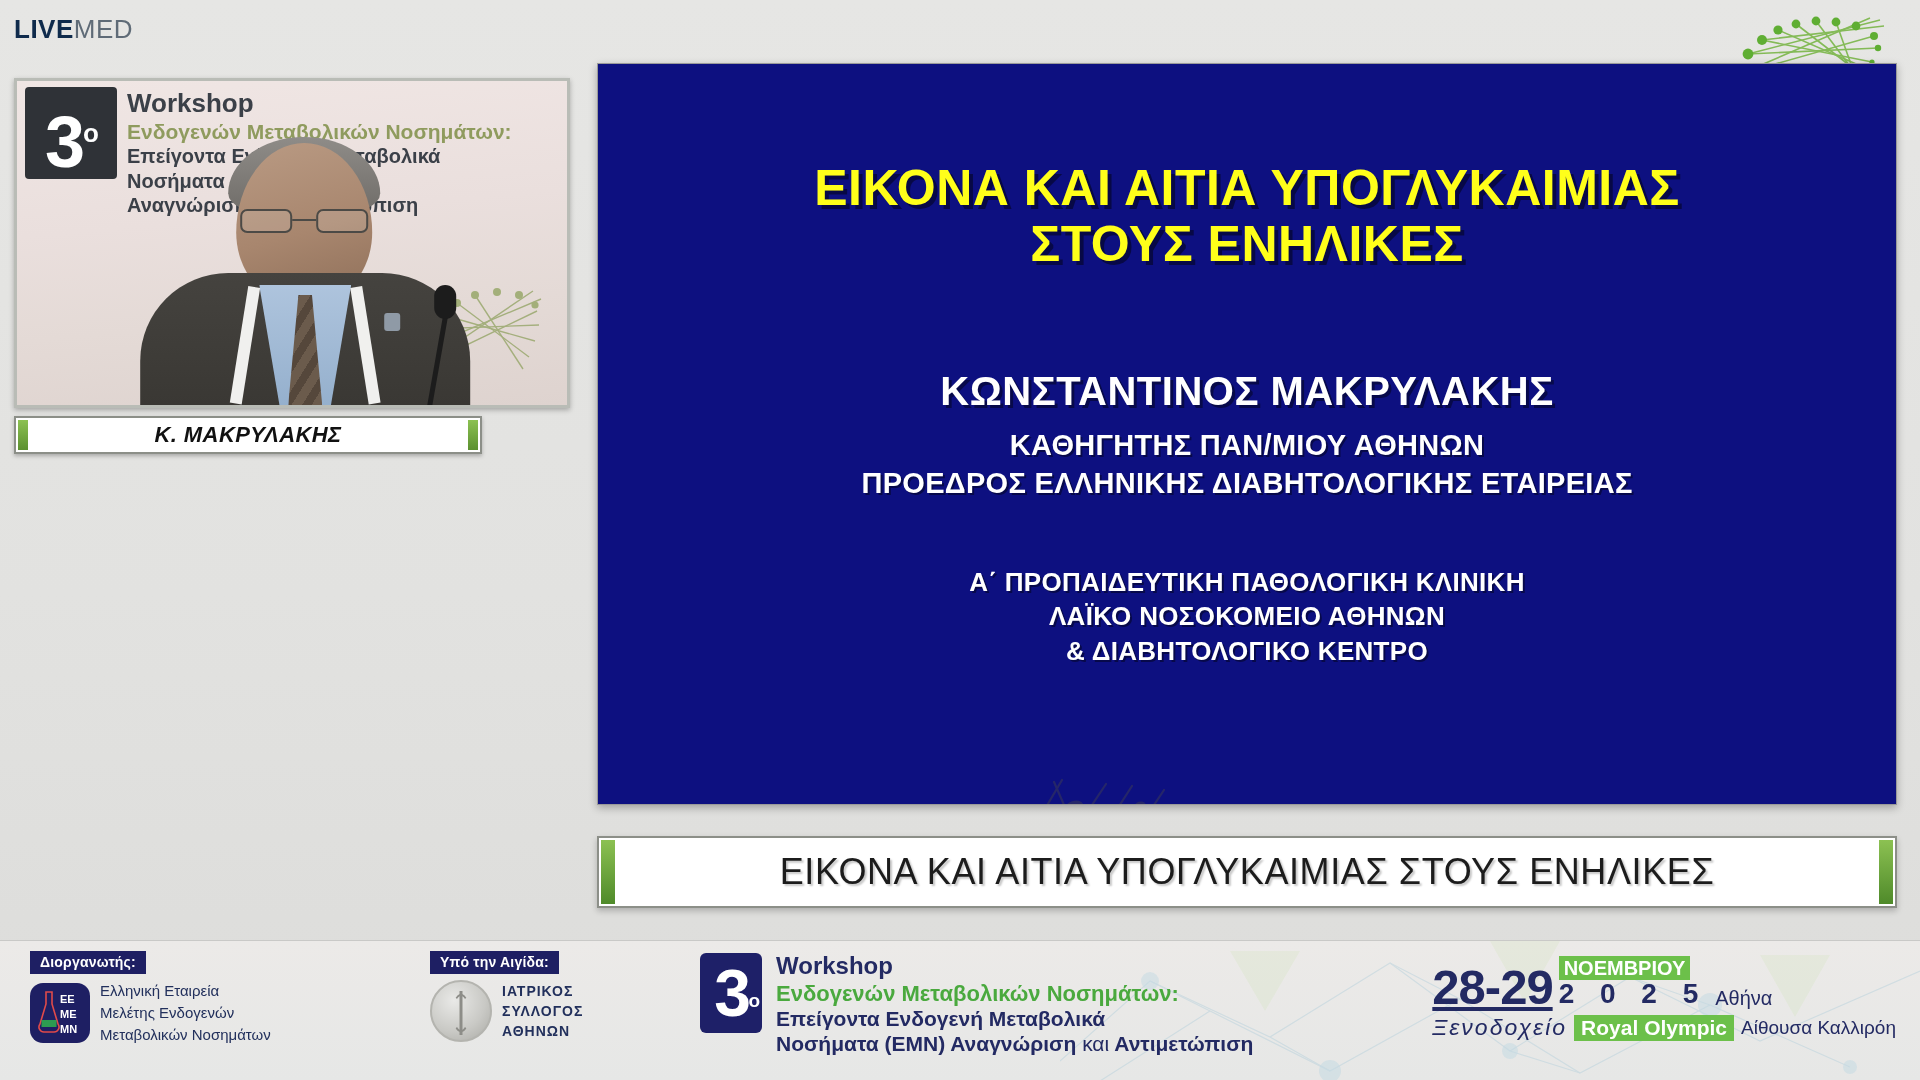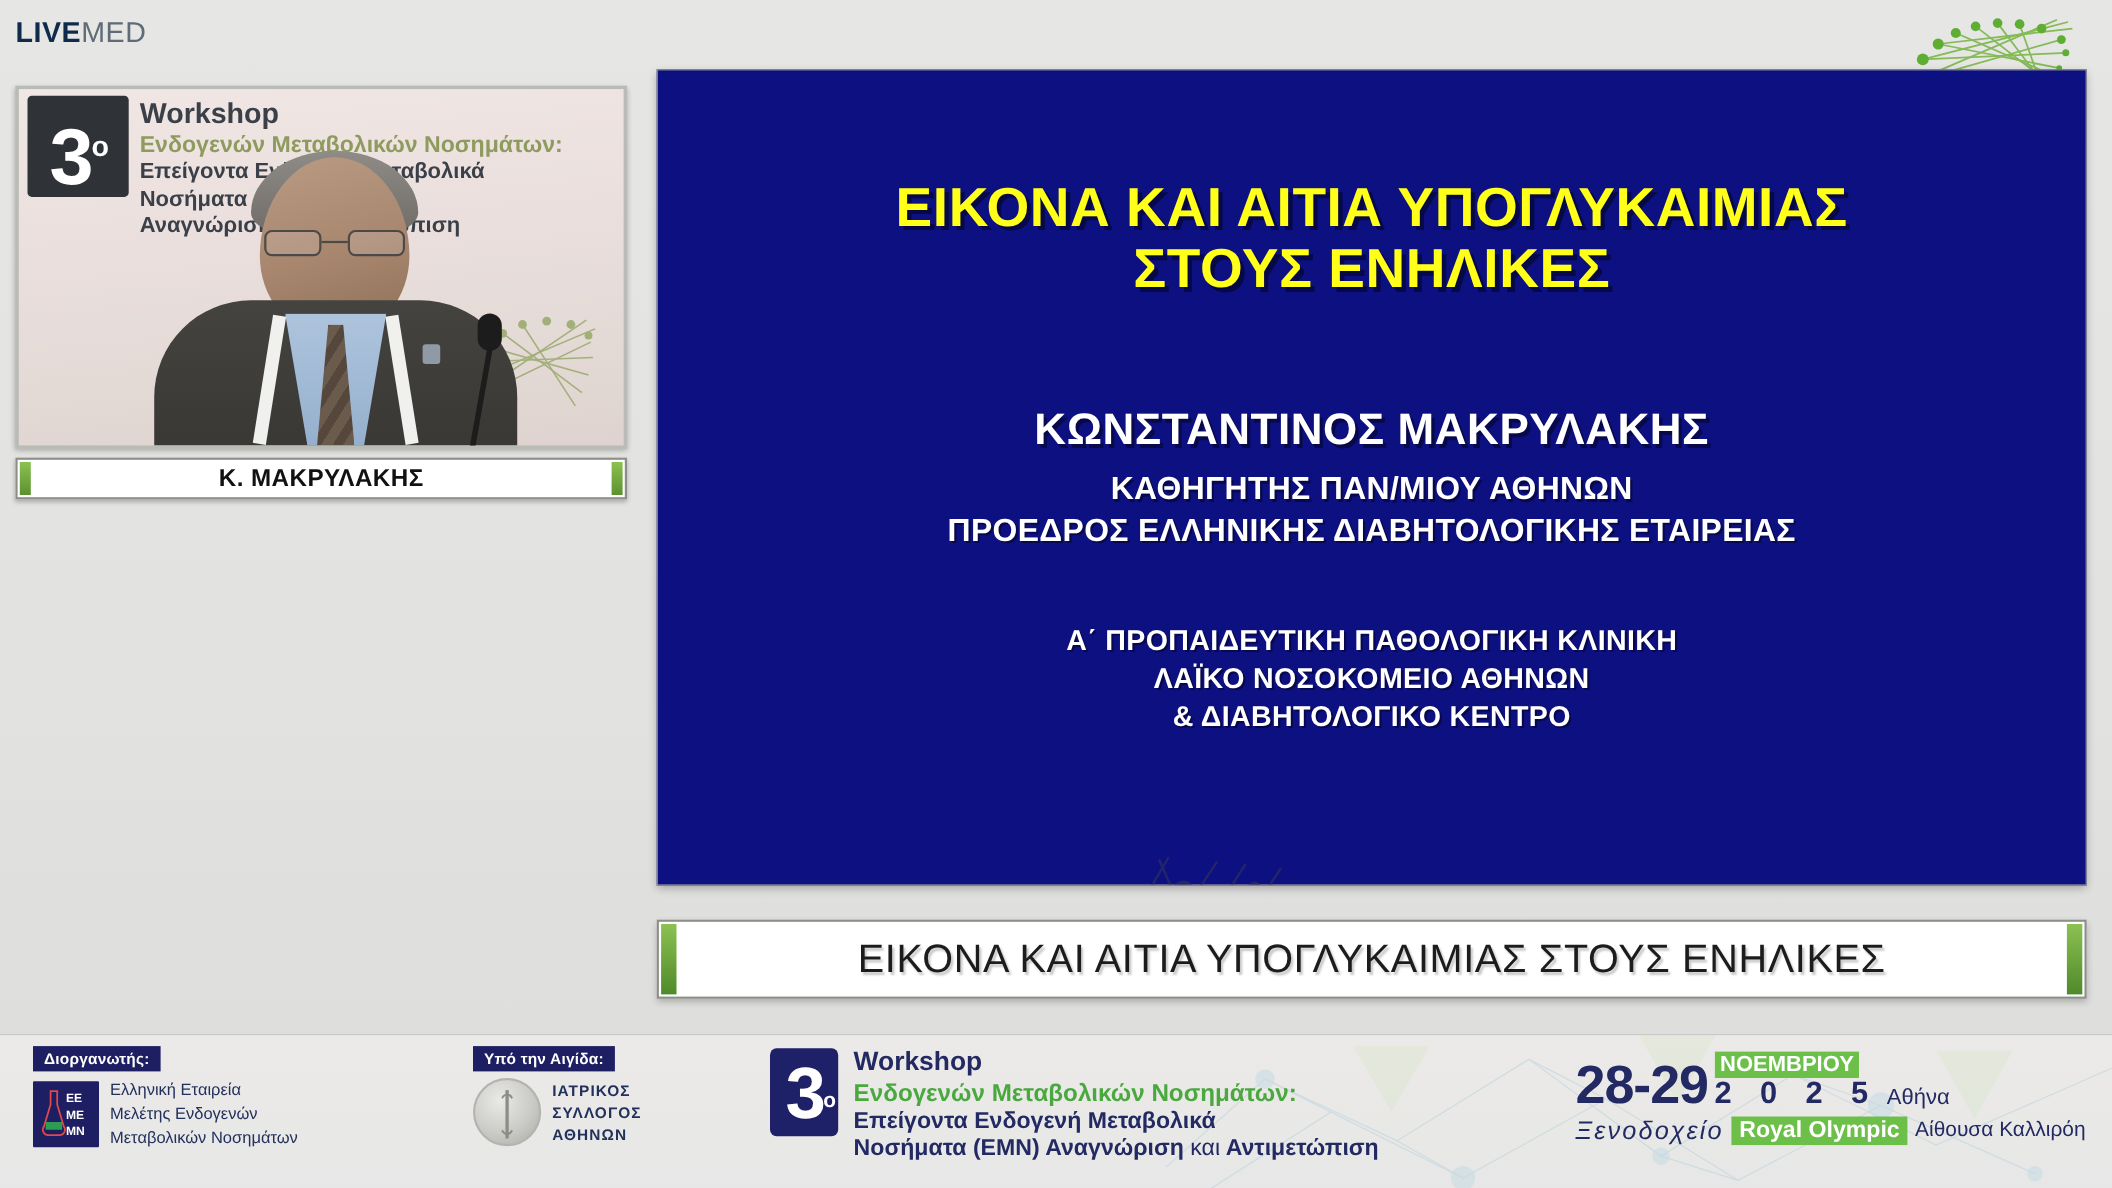--- a/index.html
+++ b/index.html
@@ -84,25 +84,25 @@
   .p-lan.r { right:108px; transform: rotate(-9deg); transform-origin: top center; }
   .p-pin { position:absolute; right:70px; bottom:74px; width:16px; height:18px; background:#8f9aa6; border-radius:3px; }
   .p-mic { position:absolute; right:6px; bottom:0; width:58px; height:120px; }
   .p-mic .hd { position:absolute; right:8px; top:0; width:22px; height:34px; background:#1c1c1c; border-radius:11px; }
   .p-mic .st { position:absolute; right:16px; top:30px; width:5px; height:96px; background:#1c1c1c;
                border-radius:3px; transform: rotate(10deg); transform-origin: top; }
 
   
   #nameplate {
     position: relative; margin-top: 8px;
-    width: 556px; height: 38px;
+    width: 468px; height: 38px;
     background: #ffffff;
     border: 2px solid #8c8f88;
     box-shadow: 0 2px 4px rgba(0,0,0,.26);
-    display: flex; align-items: center; justify-content: center;
+    display: flex; align-items: center; justify-content: center; font-style: italic;
   }
   #nameplate::before, #nameplate::after {
     content:""; position:absolute; top:2px; bottom:2px; width:10px;
     background: linear-gradient(180deg,#8cc152 0%,#5c9130 100%);
   }
   #nameplate::before { left: 2px; }
   #nameplate::after  { right: 2px; }
   #nameplate span { font-size: 22px; font-weight: 700; color: #111; letter-spacing: .4px; }
 
   
@@ -164,21 +164,21 @@
   }
   #footer-net { position: absolute; right: 0; top: 0; width: 860px; height: 140px; opacity: .55; }
 
   .ftag {
     display: inline-block; background: #1e1f63; color: #fff;
     font-size: 14px; font-weight: 700; padding: 3px 10px 4px; letter-spacing: .2px;
   }
   #f-org { position: absolute; left: 30px; top: 10px; width: 300px; }
   #f-org .row { display: flex; align-items: center; gap: 10px; margin-top: 6px; }
   .eemn-logo {
-    width: 60px; height: 60px; background: #1e1f63; border-radius: 1px;
+    width: 60px; height: 60px; background: #1e1f63; border-radius: 13px;
     position: relative; flex: 0 0 auto;
   }
   .eemn-logo .flask { position:absolute; left:8px; top:7px; width:22px; height:46px; }
   .eemn-logo .lt {
     position:absolute; left:30px; color:#fff; font-size:11px; font-weight:700; line-height:1;
   }
   .eemn-logo .lt.a { top:11px } .eemn-logo .lt.b { top:26px } .eemn-logo .lt.c { top:41px }
   #f-org .otxt { font-size: 15px; color: #22305c; line-height: 1.45; white-space: nowrap; }
 
   #f-aeg { position: absolute; left: 430px; top: 10px; width: 250px; }
@@ -202,21 +202,21 @@
     flex: 0 0 auto; position: relative;
   }
   #f-ws .num sup { position:absolute; right:5px; top:8px; font-size:19px; font-weight:700; }
   #f-ws .w1 { font-size: 24px; font-weight: 700; color: #232a63; line-height: 1.12; }
   #f-ws .w2 { font-size: 22px; font-weight: 700; color: #4aa93e; line-height: 1.18; margin-top:1px; }
   #f-ws .w3 { font-size: 21px; font-weight: 700; color: #232a63; line-height: 1.18; }
   #f-ws .w3 .lc { font-weight: 400; }
 
   #f-date { position: absolute; right: 24px; top: 16px; text-align: left; }
   #f-date .l1 { display: flex; align-items: flex-end; gap: 6px; }
-  #f-date .dd { font-size: 49px; font-weight: 700; color: #232a63; line-height: .92; letter-spacing: -1px; }
+  #f-date .dd { font-size: 49px; font-weight: 700; color: #232a63; line-height: .92; letter-spacing: -1px; text-decoration: underline; }
   #f-date .mm { background: #6cc04a; color: #fff; font-size: 20px; font-weight: 700; padding: 1px 5px; line-height: 1.12; }
   #f-date .yy { font-size: 28px; font-weight: 700; color: #232a63; letter-spacing: 9px; line-height: 1.1; }
   #f-date .ct { font-size: 20px; color: #232a63; font-weight: 400; }
   #f-date .l2 { display: flex; align-items: center; gap: 7px; margin-top: 4px; }
   #f-date .hv { font-size: 23px; color: #232a63; letter-spacing: 2px; font-style: italic; }
   #f-date .hn { background: #6cc04a; color: #fff; font-size: 21px; font-weight: 700; padding: 1px 7px; }
   #f-date .hr { font-size: 19px; color: #232a63; }
 </style>
 </head>
 <body>

